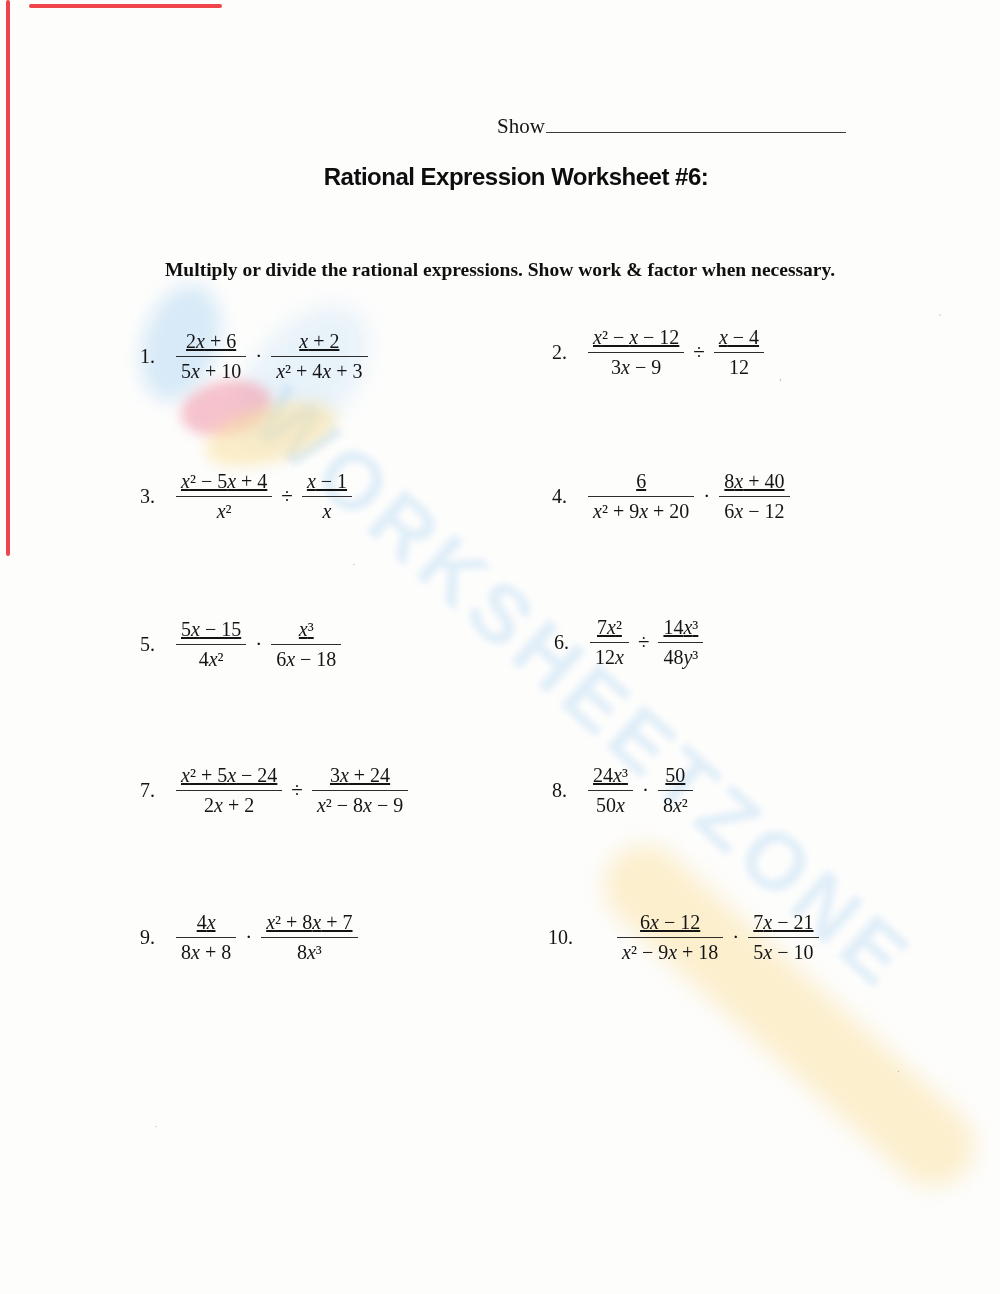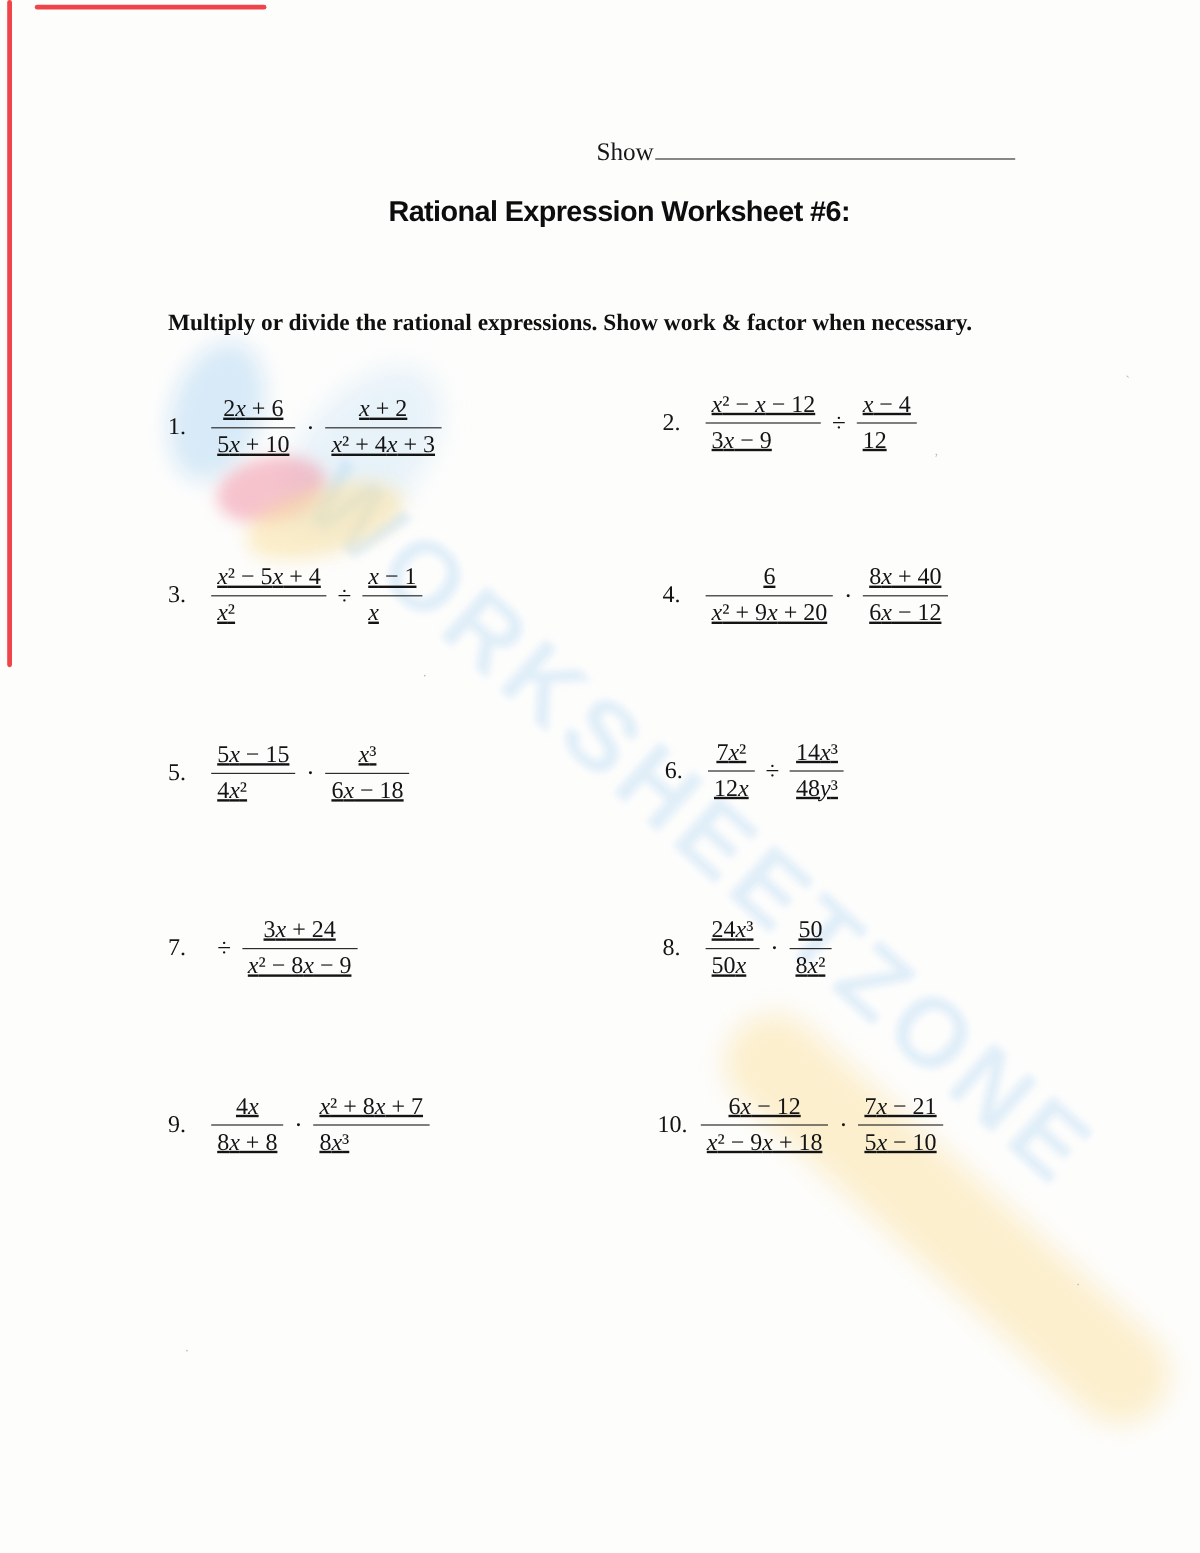--- a/index.html
+++ b/index.html
@@ -34,29 +34,29 @@
   
   .name-row{position:absolute;left:497px;top:112px;font-size:21px;color:#161616;}
   .name-uline{display:inline-block;width:300px;height:20px;border-bottom:1.8px solid #3a3a3a;margin-left:1px;}
   .title{
     position:absolute;left:16px;top:160px;width:1000px;text-align:center;
     font-family:"Liberation Sans",sans-serif;font-weight:bold;
     font-size:24px;line-height:33px;letter-spacing:-0.5px;color:#0d0d0d;
   }
   .instructions{
     position:absolute;left:140px;top:259px;width:720px;
-    font-weight:bold;font-size:19.5px;color:#0f0f0f;
+    font-weight:bold;font-size:19.5px;color:#0f0f0f;text-align:center;
   }
   
   .problem{position:absolute;display:flex;align-items:center;font-size:20px;color:#141414;}
   .pnum{min-width:34px;}
   .expr{display:inline-flex;align-items:center;}
   .frac{display:inline-flex;flex-direction:column;align-items:center;margin:0 2px;}
   .fnum{padding:0 5px 3px;line-height:23px;white-space:nowrap;text-decoration:underline;}
-  .fden{align-self:stretch;text-align:left;border-top:1.6px solid #2d2d2d;padding:3px 5px 0;line-height:23px;white-space:nowrap;text-decoration:underline;}
+  .fden{align-self:stretch;text-align:center;border-top:1.6px solid #2d2d2d;padding:3px 5px 0;line-height:23px;white-space:nowrap;}
   .op{margin:0 7px;font-size:21px;}
   i{font-style:italic;}
 </style>
 </head>
 <body>
 
 <div class="edge-left"></div>
 <div class="edge-top"></div>
 <div class="wm-text">WORKSHEETZONE</div>
 <div class="blob blob-blue1"></div>
@@ -164,20 +164,24 @@
     <span class="frac">
       <span class="fnum">14<i>x</i>³</span>
       <span class="fden">48<i>y</i>³</span>
     </span>
   </span>
 </div>
 
 <div class="problem" style="left:140px;top:764px;">
   <span class="pnum">7.</span>
   <span class="expr">
+    <span class="frac">
+      <span class="fnum"><i>x</i>² + 5<i>x</i> − 24</span>
+      <span class="fden">2<i>x</i> + 2</span>
+    </span>
     <span class="op">÷</span>
     <span class="frac">
       <span class="fnum">3<i>x</i> + 24</span>
       <span class="fden"><i>x</i>² − 8<i>x</i> − 9</span>
     </span>
   </span>
 </div>
 
 <div class="problem" style="left:552px;top:764px;">
   <span class="pnum">8.</span>
@@ -202,21 +206,21 @@
       <span class="fden">8<i>x</i> + 8</span>
     </span>
     <span class="op">·</span>
     <span class="frac">
       <span class="fnum"><i>x</i>² + 8<i>x</i> + 7</span>
       <span class="fden">8<i>x</i>³</span>
     </span>
   </span>
 </div>
 
-<div class="problem" style="left:548px;top:911px;">
+<div class="problem" style="left:548px;top:911px;gap:33px;">
   <span class="pnum">10.</span>
   <span class="expr">
     <span class="frac">
       <span class="fnum">6<i>x</i> − 12</span>
       <span class="fden"><i>x</i>² − 9<i>x</i> + 18</span>
     </span>
     <span class="op">·</span>
     <span class="frac">
       <span class="fnum">7<i>x</i> − 21</span>
       <span class="fden">5<i>x</i> − 10</span>

